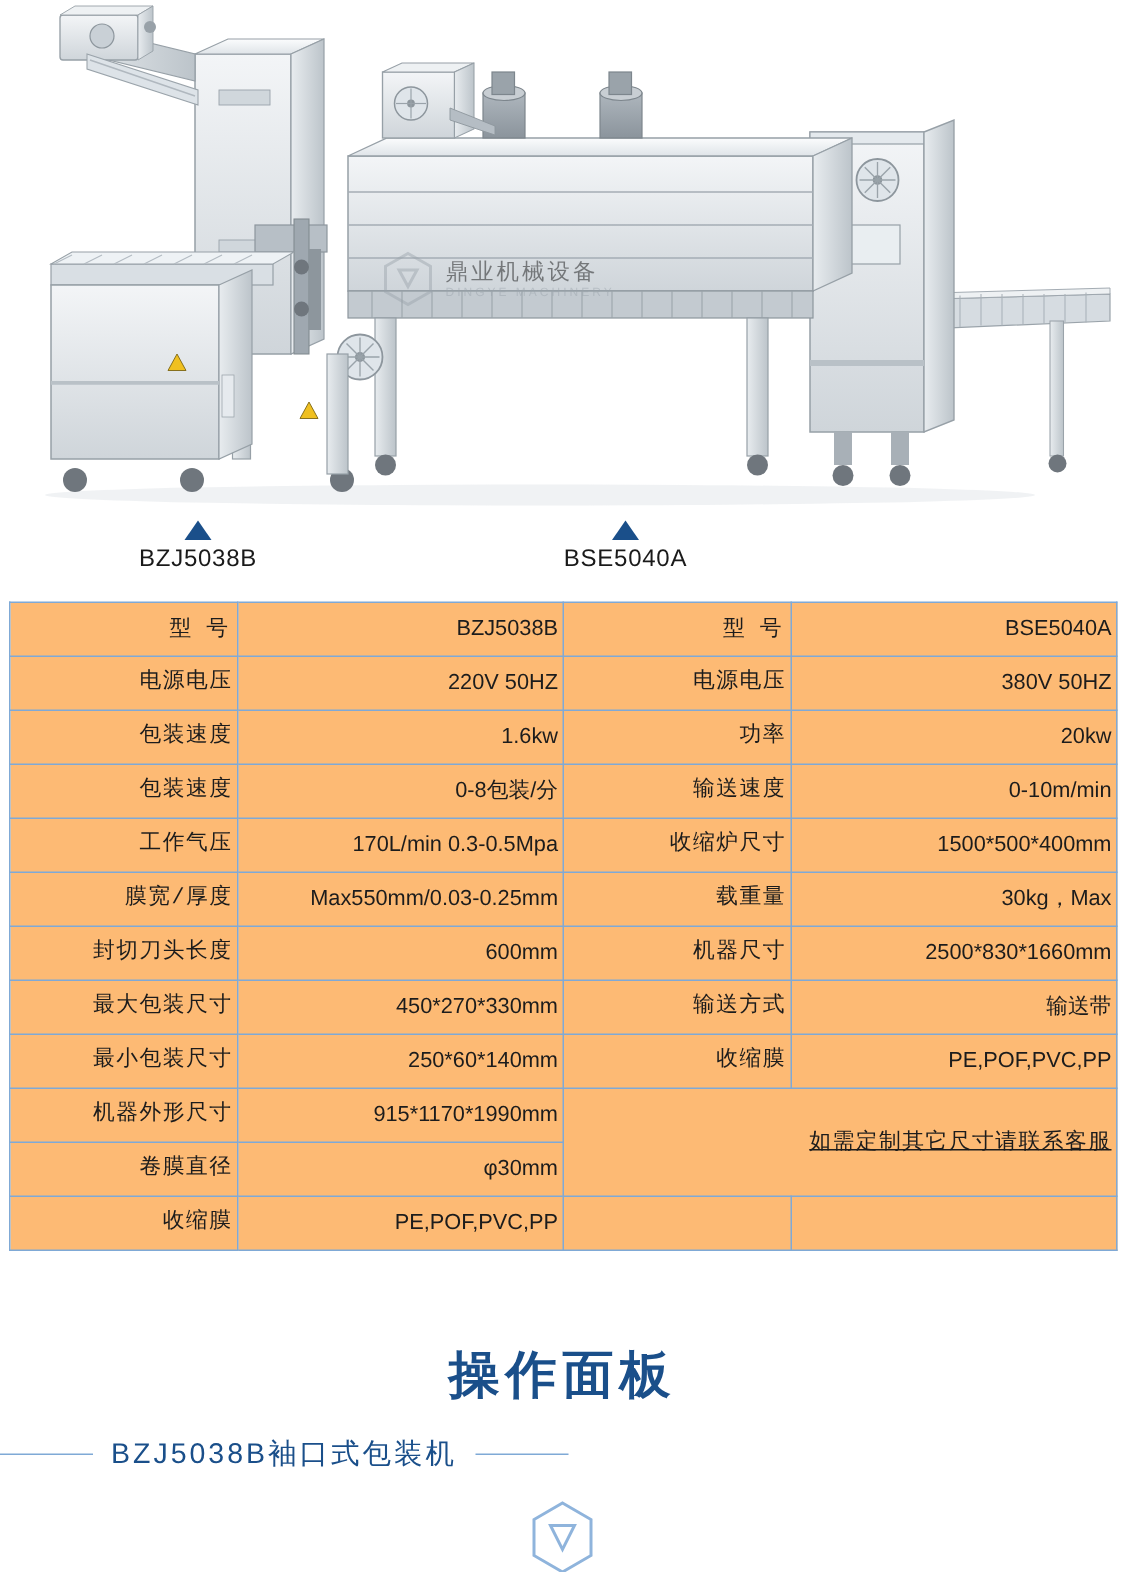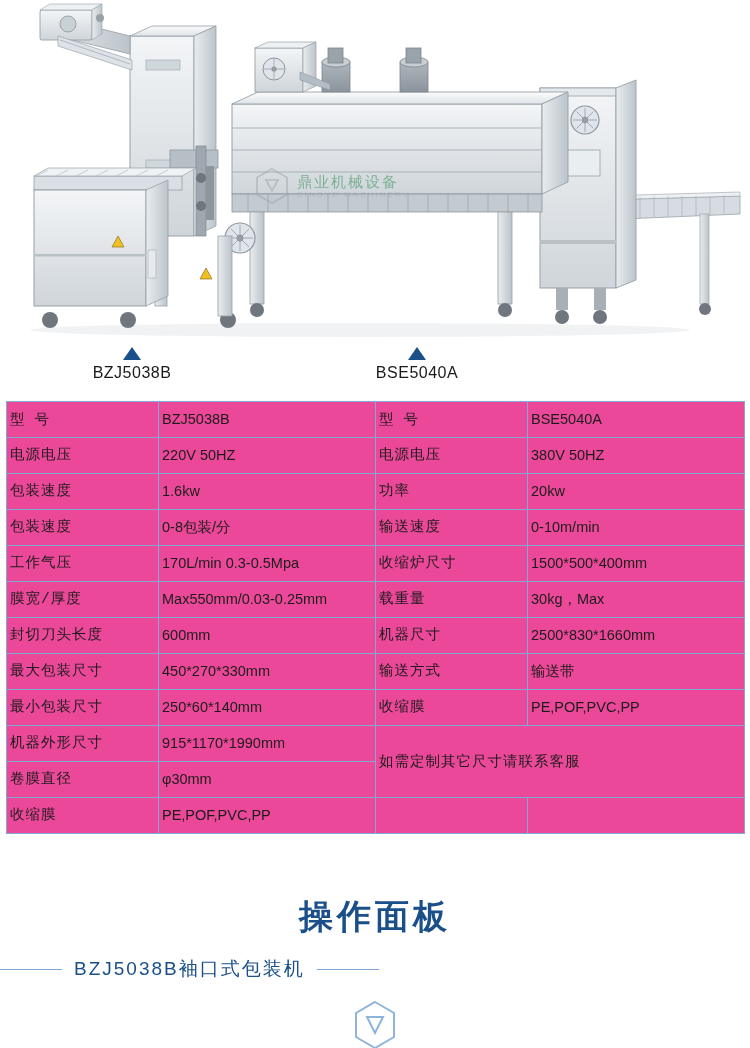--- a/index.html
+++ b/index.html
@@ -36,21 +36,21 @@
     gap: 8px;
     opacity: 0.45;
   }
   .wm-hex {
     width: 34px; height: 38px;
     position: relative;
   }
   .wm-text {
     display: flex; flex-direction: column; line-height: 1.15;
   }
-  .wm-cn { font-size: 15px; color: #15803d; letter-spacing: 2px; }
+  .wm-cn { font-size: 15px; color: #000000; letter-spacing: 2px; }
   .wm-en { font-size: 8px; color: #9aa3ab; letter-spacing: 2px; }
 
   
   .captions {
     position: relative;
     height: 56px;
     width: 750px;
   }
   .marker {
     position: absolute;
@@ -80,24 +80,24 @@
   table.spec {
     width: 738px;
     border-collapse: collapse;
     table-layout: fixed;
     margin: 0 auto;
   }
   table.spec td {
     border: 1px solid #7fa9d6;
     height: 36px;
     font-size: 14.5px;
-    text-align: left;
+    text-align: right;
     color: #1c1c1c;
     padding: 2px 3px;
-    background: #ec4899;
+    background: #fdba74;
     line-height: 1.2;
   }
   td.lbl-cell {
     background: #cfe4f5;
     color: #123b63;
     letter-spacing: 1px;
     font-family: Liberation Mono, monospace;
   }
   td.val-cell { background: #f2f8fd; }
   td.head-lbl {
@@ -108,20 +108,21 @@
   }
   td.head-val {
     background: #eaf3fb;
     font-size: 15px;
   }
   td.note-cell {
     background: #f2f8fd;
     font-size: 15.5px;
     color: #123b63;
     letter-spacing: 1px;
+    text-decoration: underline;
   }
   td.blank-cell {
     background: #ffffff;
     border-left: none;
     border-right: none;
     border-bottom: none;
     border-top: none;
   }
   td.small-val { font-size: 13px; margin-left: 19px; }
 

